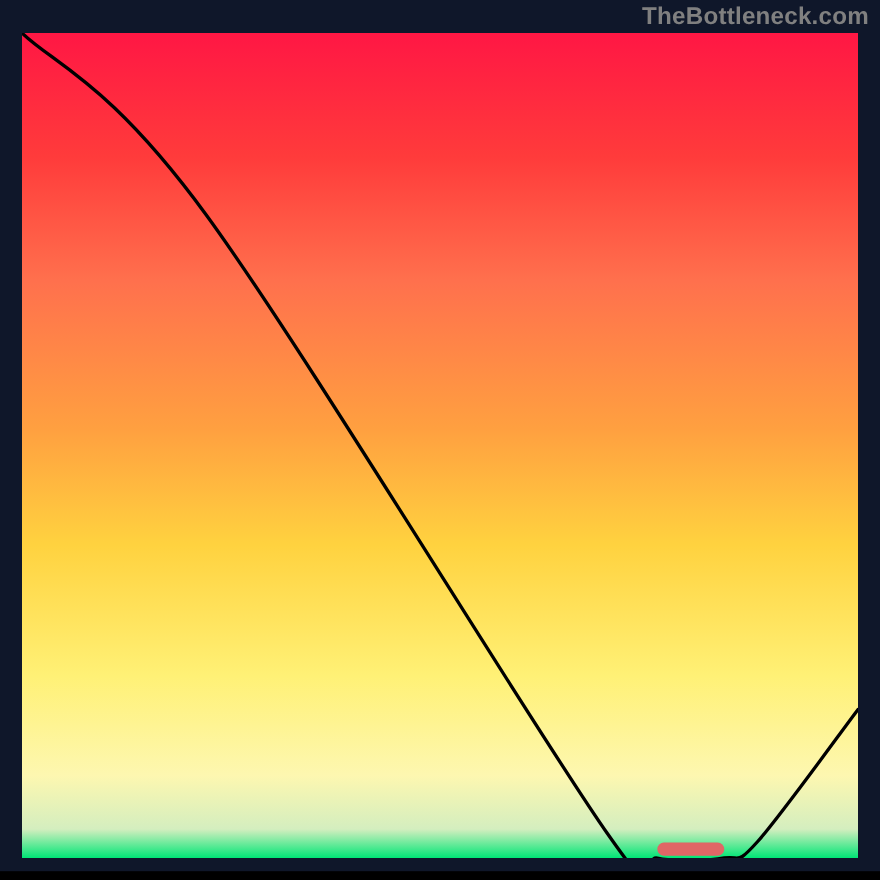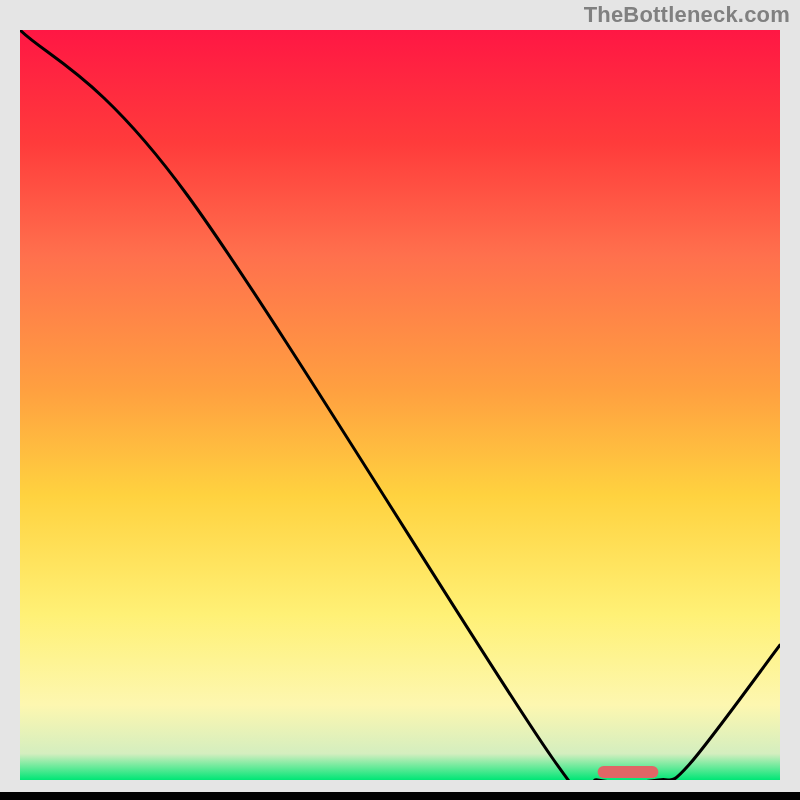--- a/index.html
+++ b/index.html
@@ -8,21 +8,21 @@
     width: 800px;
     height: 800px;
     background: #000;
     overflow: hidden;
     font-family: Arial, Helvetica, sans-serif;
   }
   .wrap {
     position: relative;
     width: 800px;
     height: 792px;
-    background: #e5e5e5;
+    background: #0f172a;
   }
   .watermark {
     position: absolute;
     top: 2px;
     right: 10px;
     color: #808080;
     font-size: 22px;
     font-weight: 600;
     letter-spacing: 0.2px;
     z-index: 3;

